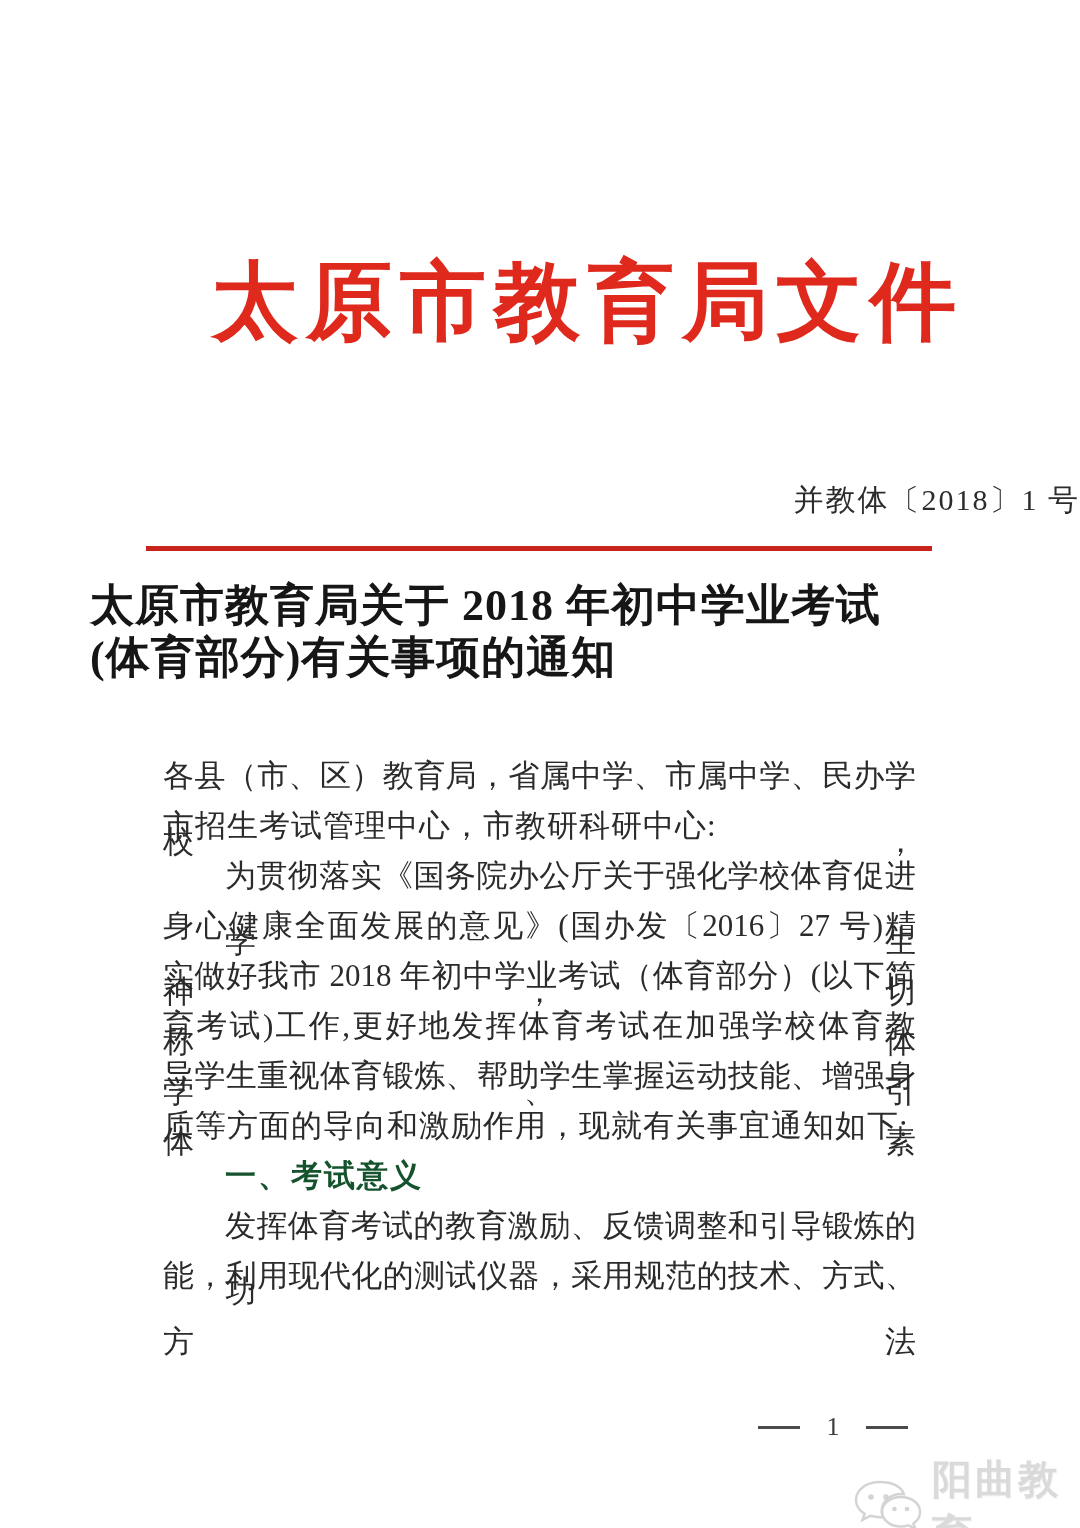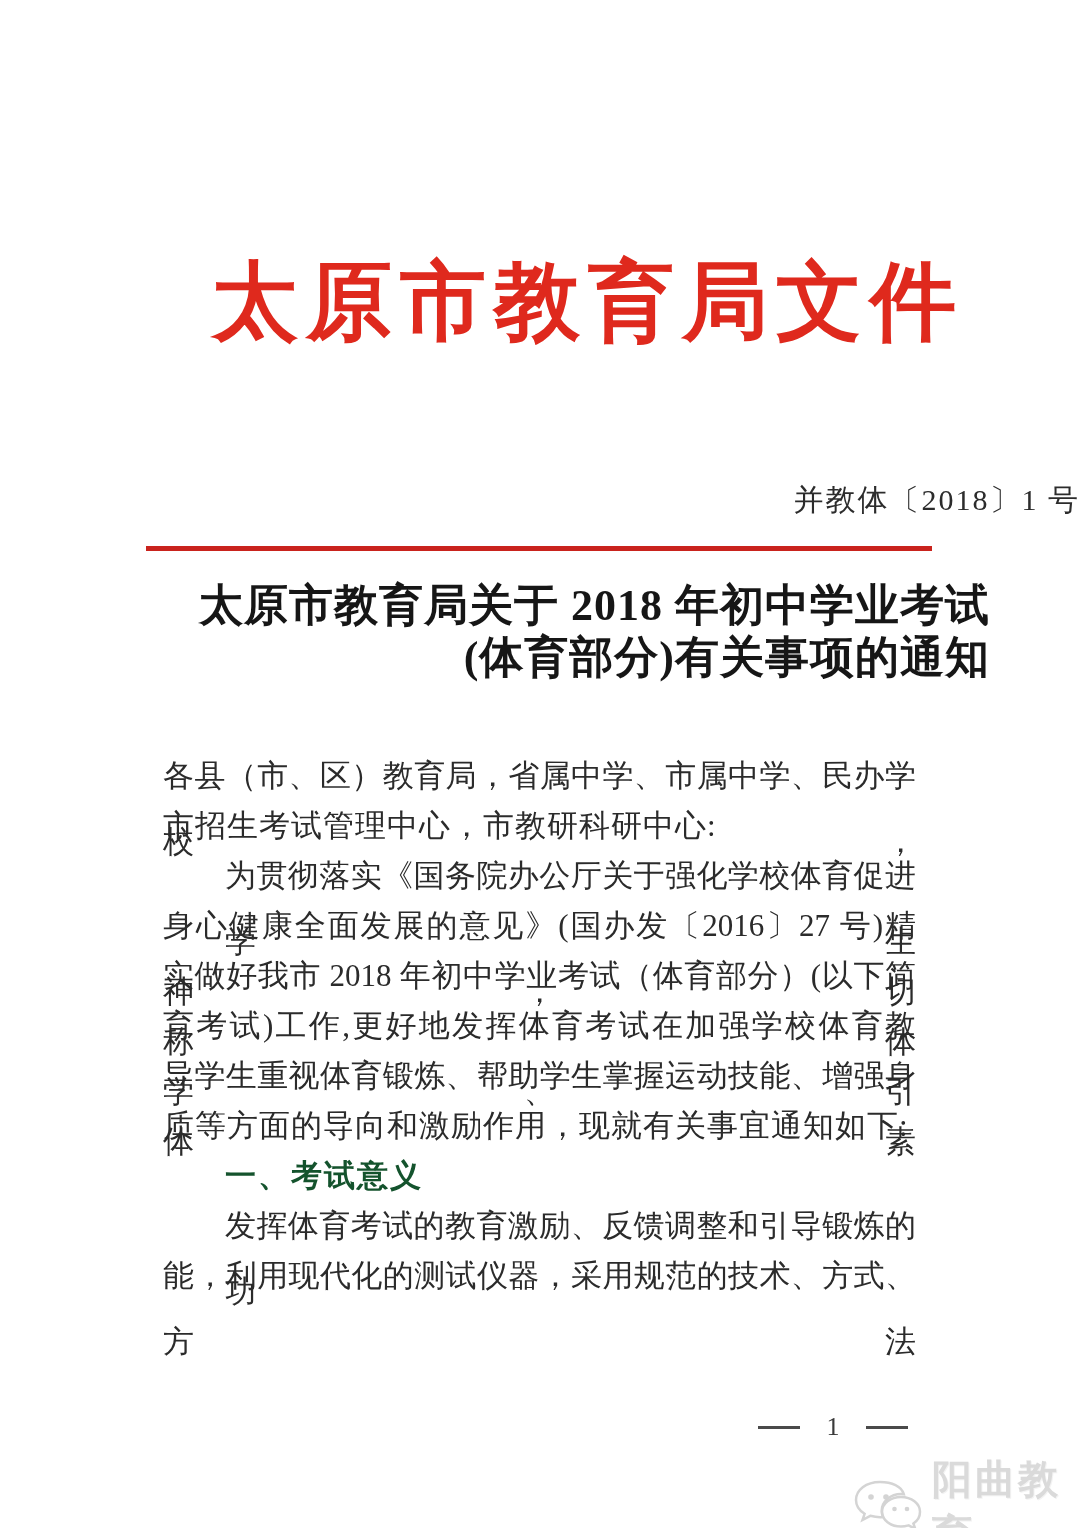--- a/index.html
+++ b/index.html
@@ -47,21 +47,21 @@
     width: 786px;
     height: 5px;
     background: #c9231d;
     border: none;
   }
   .doc-title {
     position: absolute;
     top: 580px;
     left: 90px;
     width: 900px;
-    text-align: right;
+    text-align: left;
     font-size: 44px;
     font-weight: bold;
     line-height: 52px;
     color: #161616;
     letter-spacing: 1px;
   }
   .body-lines {
     position: absolute;
     top: 743px;
     left: 163px;

